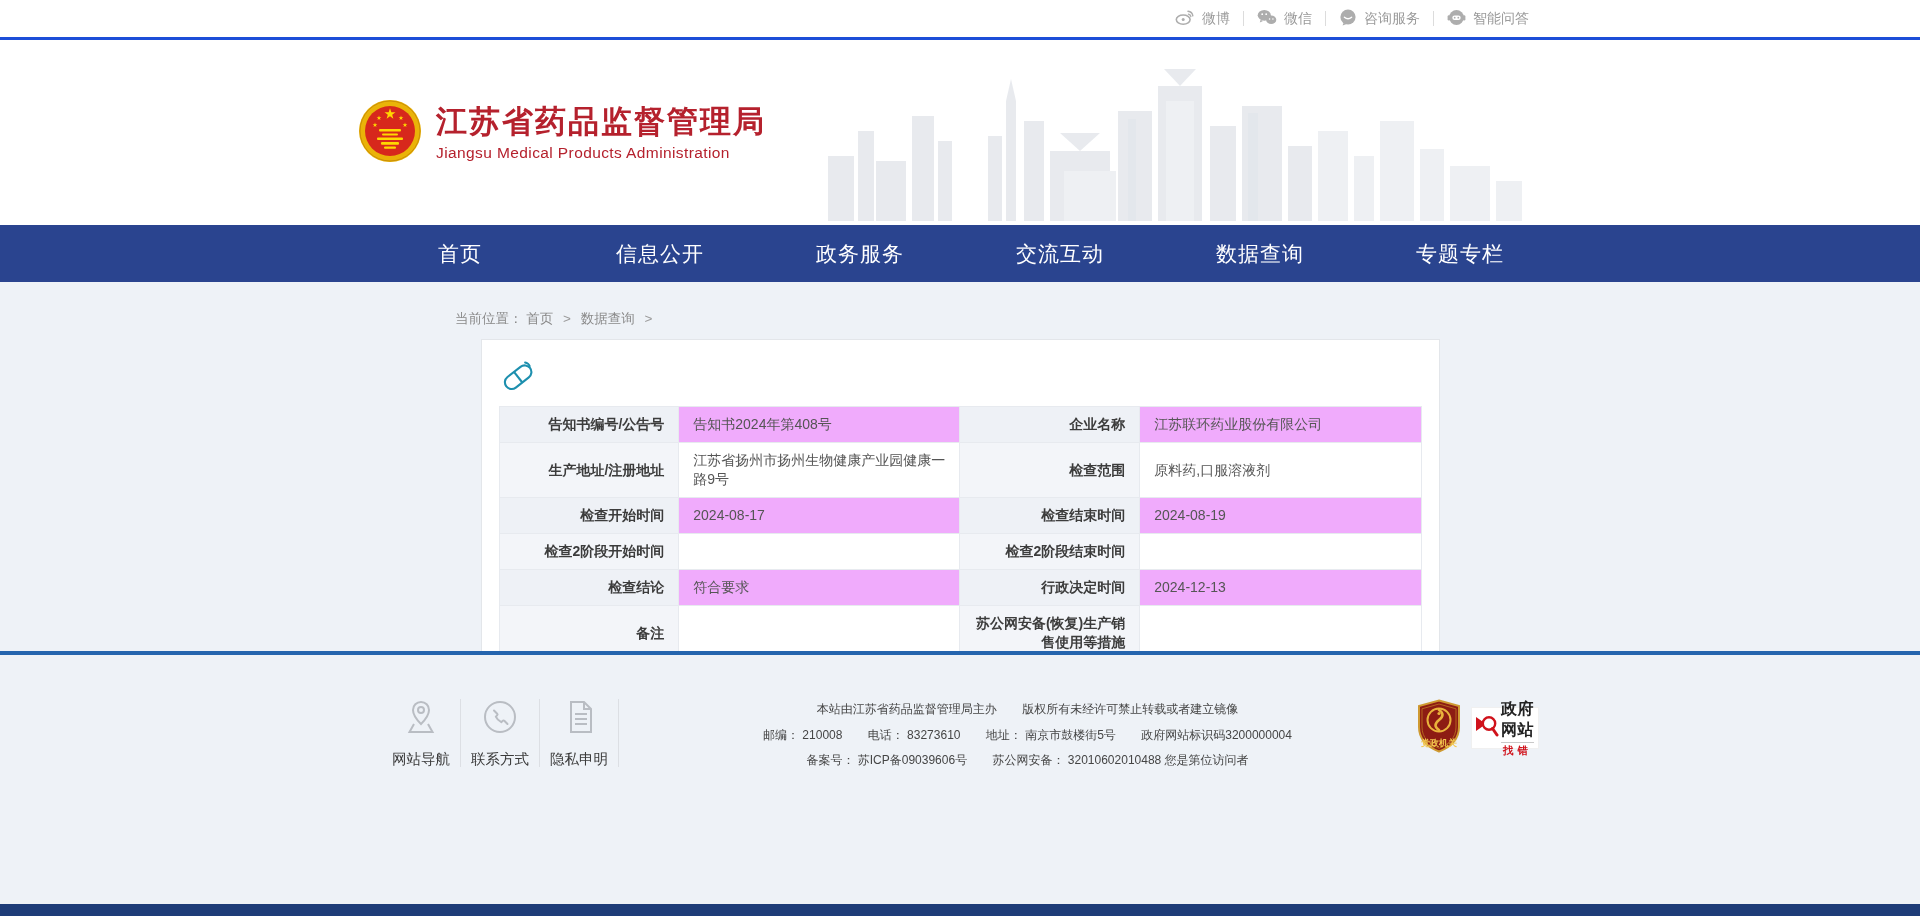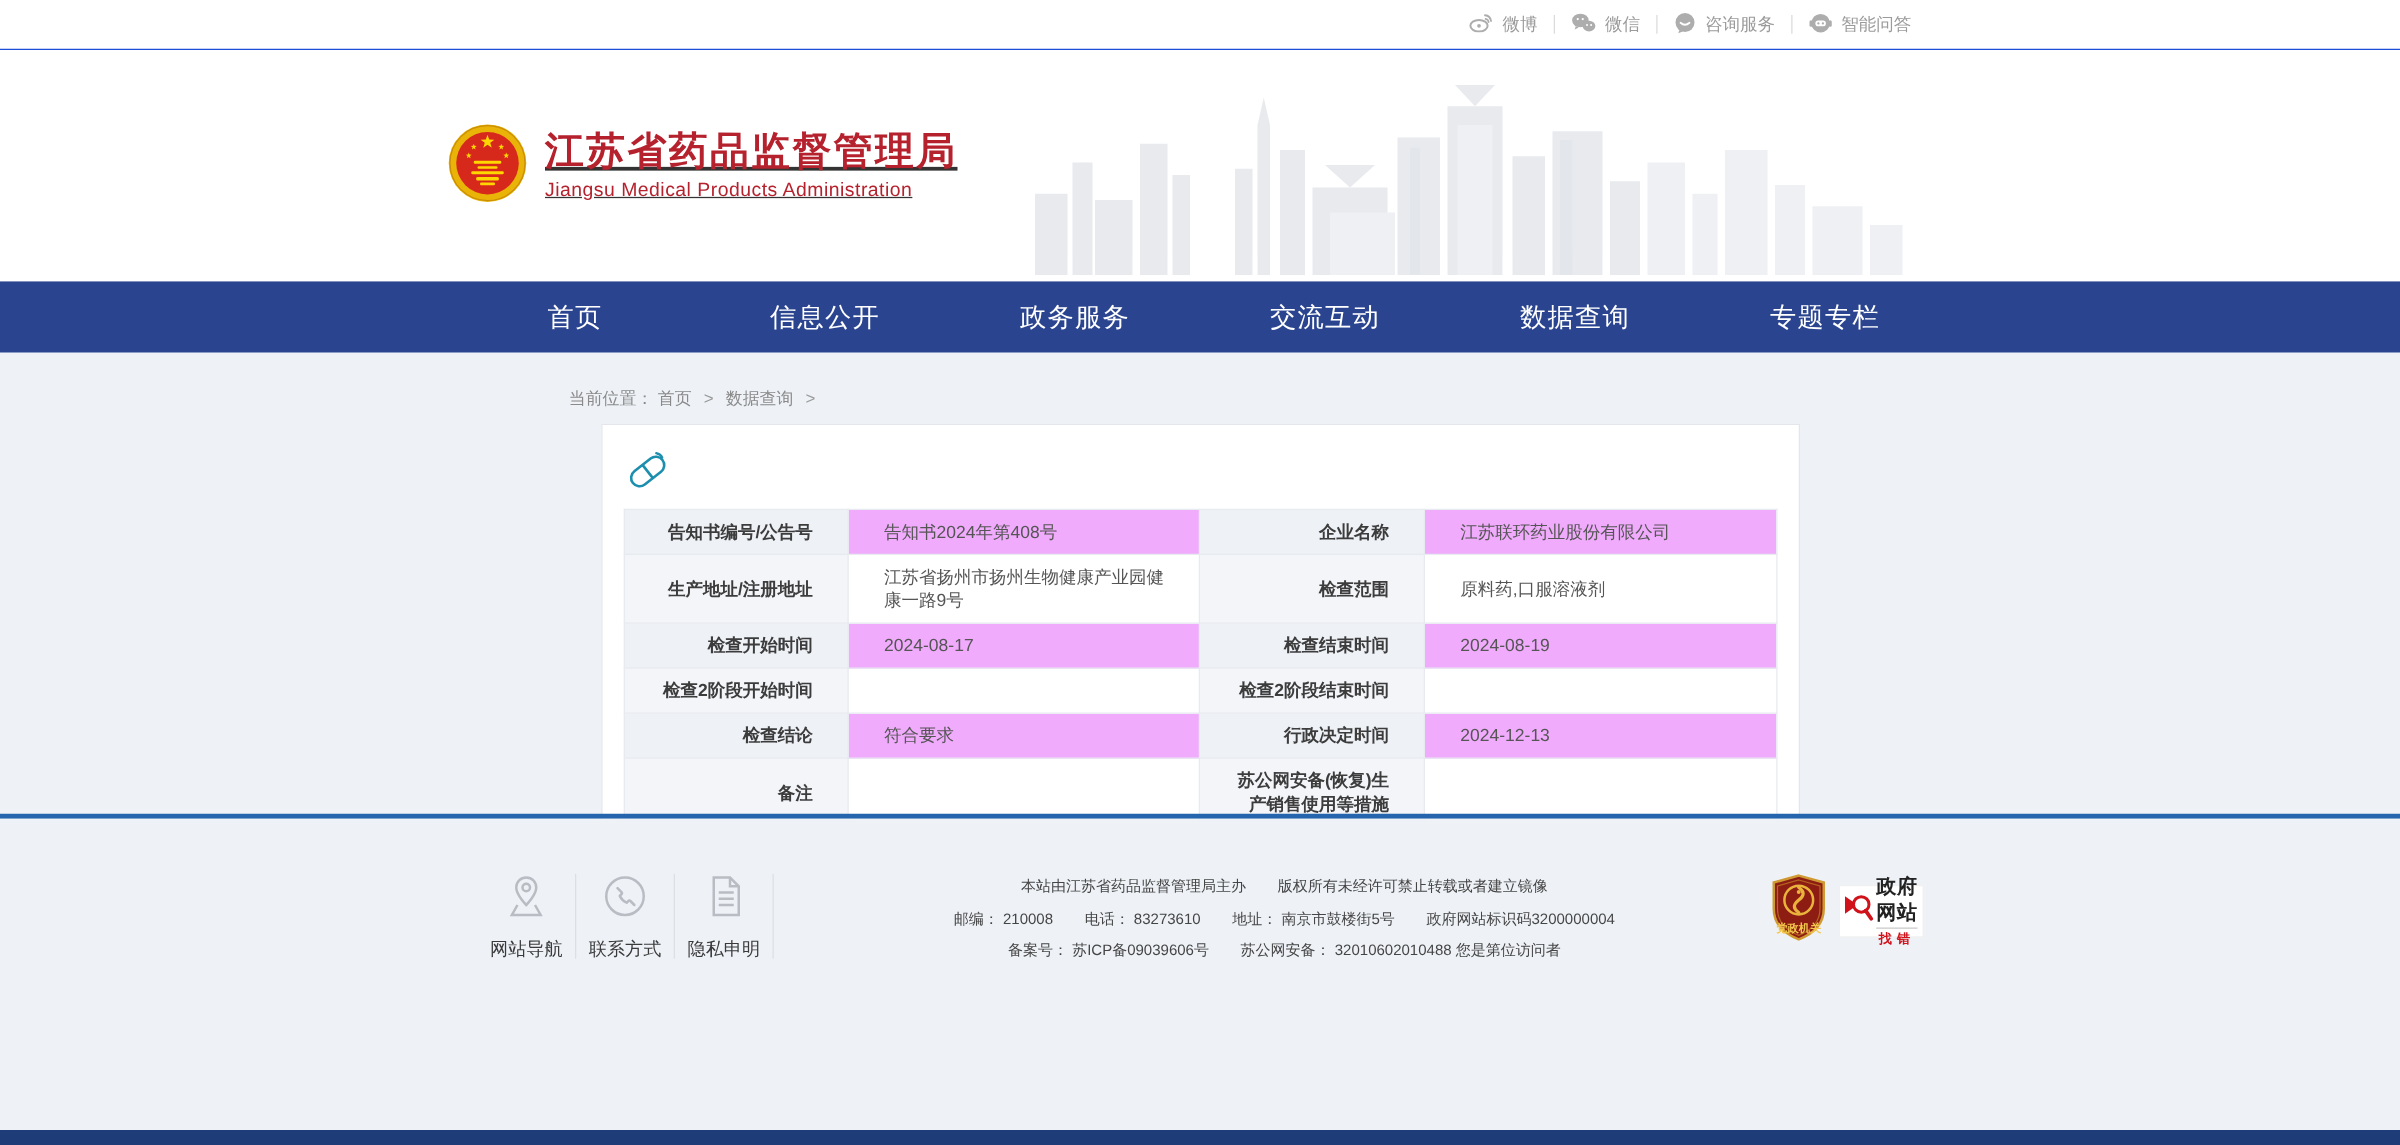--- a/index.html
+++ b/index.html
@@ -3,31 +3,31 @@
 <meta charset="utf-8">
 <style>
   * { margin:0; padding:0; box-sizing:border-box; }
   html,body { width:1920px; height:916px; }
   body {
     font-family:"Liberation Sans","DejaVu Sans",sans-serif;
     background:#eef2f7; color:#333; overflow:hidden; position:relative;
   }
 
   
-  .topbar { height:40px; background:#ffffff; border-bottom:1px solid #1d4ed8;
+  .topbar { height:40px; background:#ffffff; border-bottom:3px solid #1d4ed8;
     display:flex; justify-content:flex-end; align-items:center; padding-right:372px; }
   .topbar-item { display:flex; align-items:center; gap:7px; color:#9b9b9b;
     font-size:14px; cursor:pointer; padding:0 13px; }
   .topbar-sep { width:1px; height:15px; background:#dcdcdc; }
 
   
   .header { height:185px; background:#ffffff; position:relative; overflow:hidden; }
   .brand { position:absolute; left:358px; top:50%; transform:translateY(-50%);
     display:flex; align-items:center; z-index:2; }
-  .brand-text { margin-left:14px;text-decoration:underline; }
+  .brand-text { margin-left:14px; }
   .brand-title { font-size:31px; font-weight:bold; color:#b5212d; letter-spacing:2px; line-height:36px; }
   .brand-sub { font-size:15.5px; color:#b5212d; margin-top:4px; letter-spacing:0.4px; }
   .skyline { position:absolute; left:828px; bottom:0; z-index:1; }
 
   
   .nav { height:57px; background:#2a448f; }
   .nav-inner { width:1200px; margin:0 auto; height:100%; display:flex; }
   .nav-item { flex:1; display:flex; align-items:center; justify-content:center;
     color:#ffffff; font-size:21px; cursor:pointer; letter-spacing:1px; }
 
@@ -36,21 +36,21 @@
   .breadcrumb { width:1010px; margin:0 auto; padding:28px 0 11px;
     font-size:13.5px; color:#8a8a8a; }
   .breadcrumb a { color:#8a8a8a; text-decoration:none; cursor:pointer; }
   .crumb-sep { margin:0 6px; color:#9a9a9a; }
 
   .card { width:959px; margin:0 auto; background:#ffffff;
     border:1px solid #e3e6ea; padding:16px 17px 12px; }
   .pill-wrap { padding:2px 0 10px 2px; }
 
   table.detail { width:100%; border-collapse:collapse; font-size:14px; }
-  table.detail td { border:1px solid #e7eaef; padding:8px 28px; line-height:19px; vertical-align:middle; }
+  table.detail td { border:1px solid #e7eaef; padding:8px 14px; line-height:19px; vertical-align:middle; }
   td.lbl { width:19.5%; text-align:right; color:#3c3c3c; font-weight:bold; }
   td.val { width:30.5%; text-align:left; color:#555; }
   tr.odd td.lbl { background:#eef1f6; }
   tr.odd td.val { background:#f0abfc; }
   tr.even td.lbl { background:#f3f5f9; }
   tr.even td.val { background:#ffffff; }
 
   
   .footer-divider { height:4px; background:#2565ae; }
   .footer { height:249px; background:#eef2f7; }

